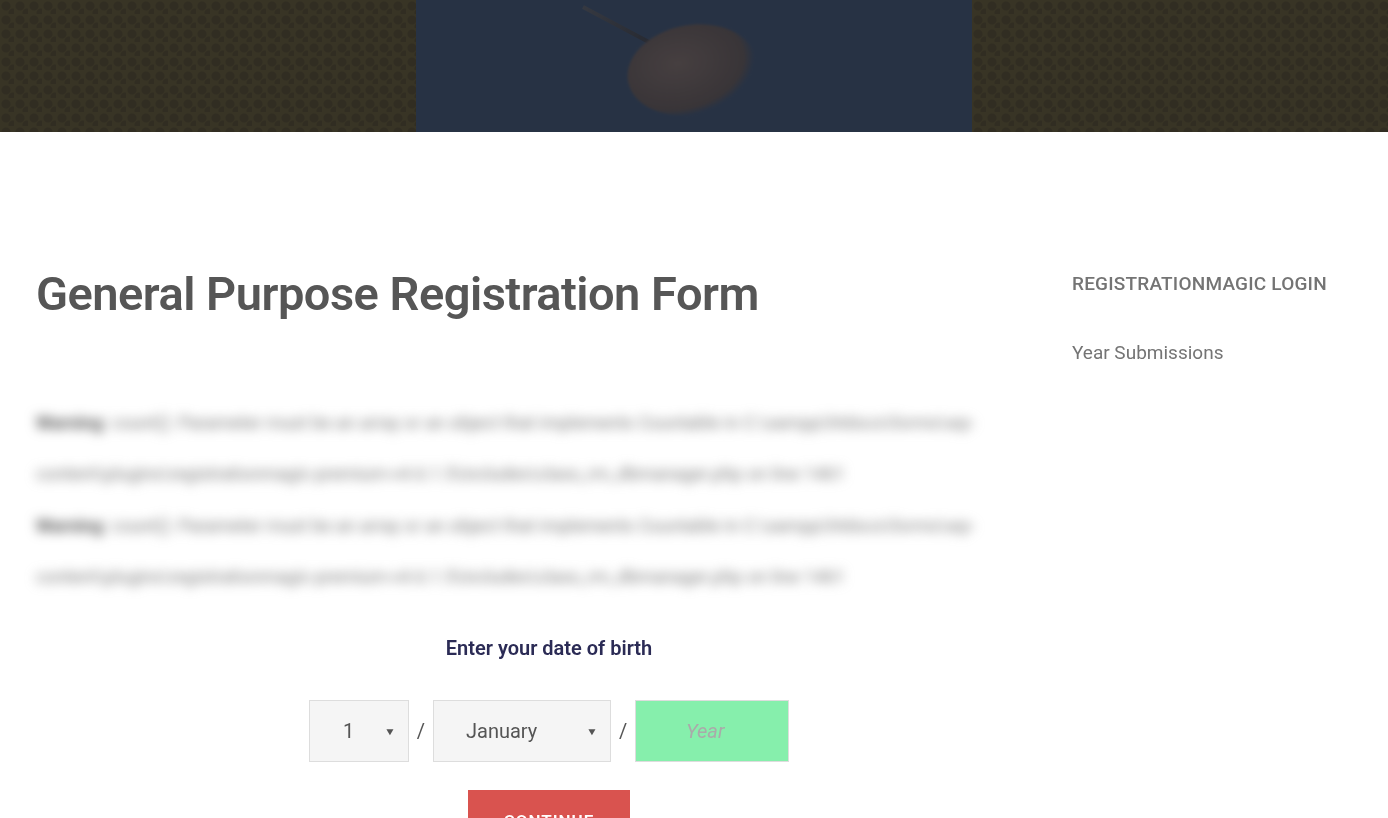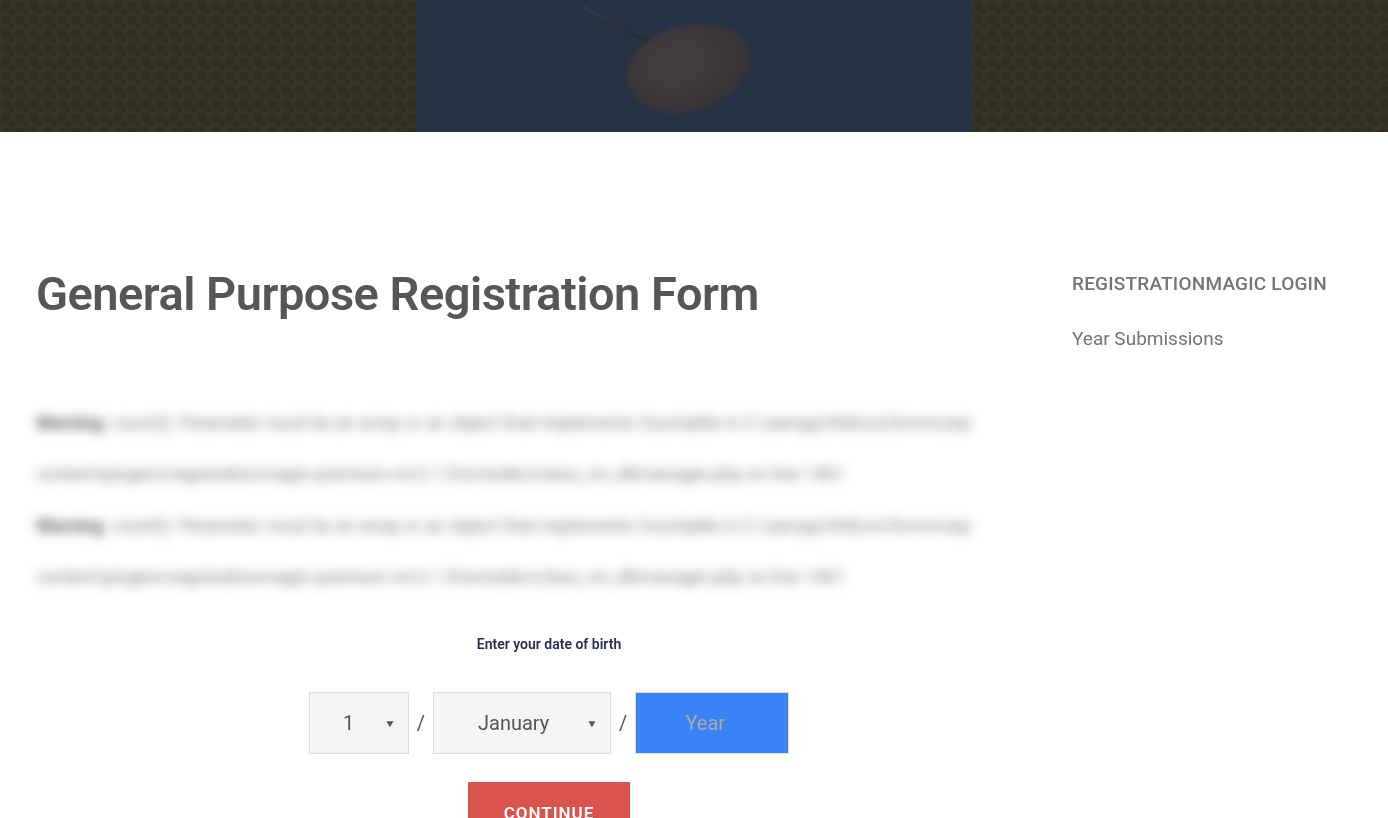--- a/index.html
+++ b/index.html
@@ -92,21 +92,21 @@
     filter: blur(6px);
     user-select: none;
   }
   .warnings .bold { font-weight: 700; color:#555; }
 
   .dob-section {
     text-align: center;
     max-width: 1040px;
   }
   .dob-label {
-    font-size: 14px;
+    font-size: 20px;
     color: #2b2b55;
     font-weight: 600;
     margin-bottom: 40px;
   }
   .dob-inputs {
     display: inline-flex;
     align-items: center;
     gap: 6px;
     margin-bottom: 28px;
   }
@@ -135,26 +135,27 @@
     content: "▼";
     font-size: 10px;
     color: #555;
     position: absolute;
     right: 14px;
     top: 50%;
     transform: translateY(-50%) scaleX(1.2);
     pointer-events: none;
   }
   select.day { width: 100px; text-align: center; padding-left:10px; padding-right:30px;}
-  select.month { width: 178px; padding-left: 44px;}
+  select.month { width: 178px; padding-left: 32px;}
   input.year {
     width: 154px;
-    background: #3b82f6;
+    background: #86efac;
     text-align: center;
     color: #333;
+    font-style: italic;
   }
   input.year::placeholder { color: #aaa; }
 
   .continue-btn {
     display: inline-block;
     background: #d9534f;
     color: #fff;
     border: none;
     font-size: 17px;
     font-weight: 600;
@@ -167,21 +168,21 @@
   .sidebar {
     width: 290px;
     padding-top: 140px;
     padding-left: 10px;
   }
   .sidebar-heading {
     font-size: 19px;
     color: #747474;
     font-weight: 500;
     letter-spacing: 0.2px;
-    margin-bottom: 32px;
+    margin-bottom: 46px;
   }
   .sidebar-link {
     font-size: 19px;
     color: #747474;
     text-decoration: none;
     cursor: pointer;
   }
 </style>
 </head>
 <body>

